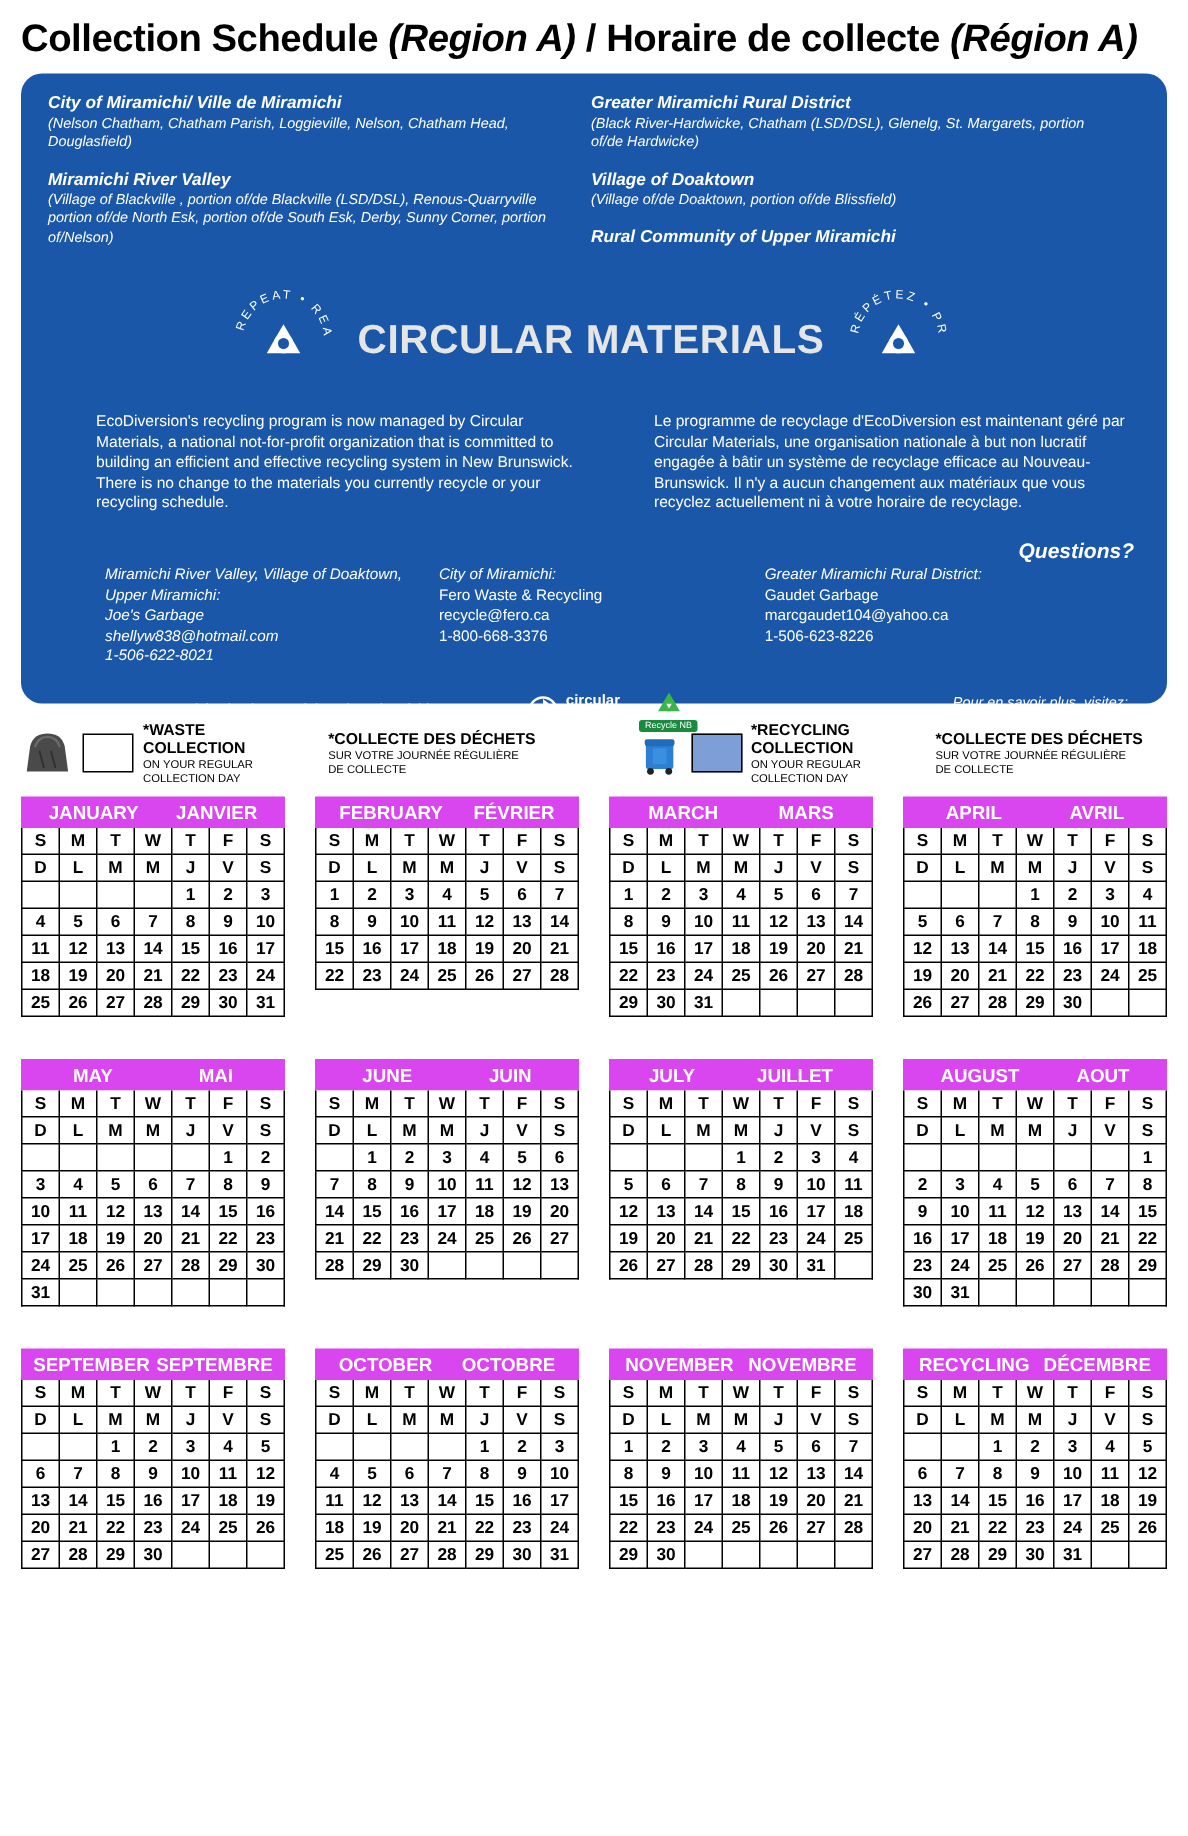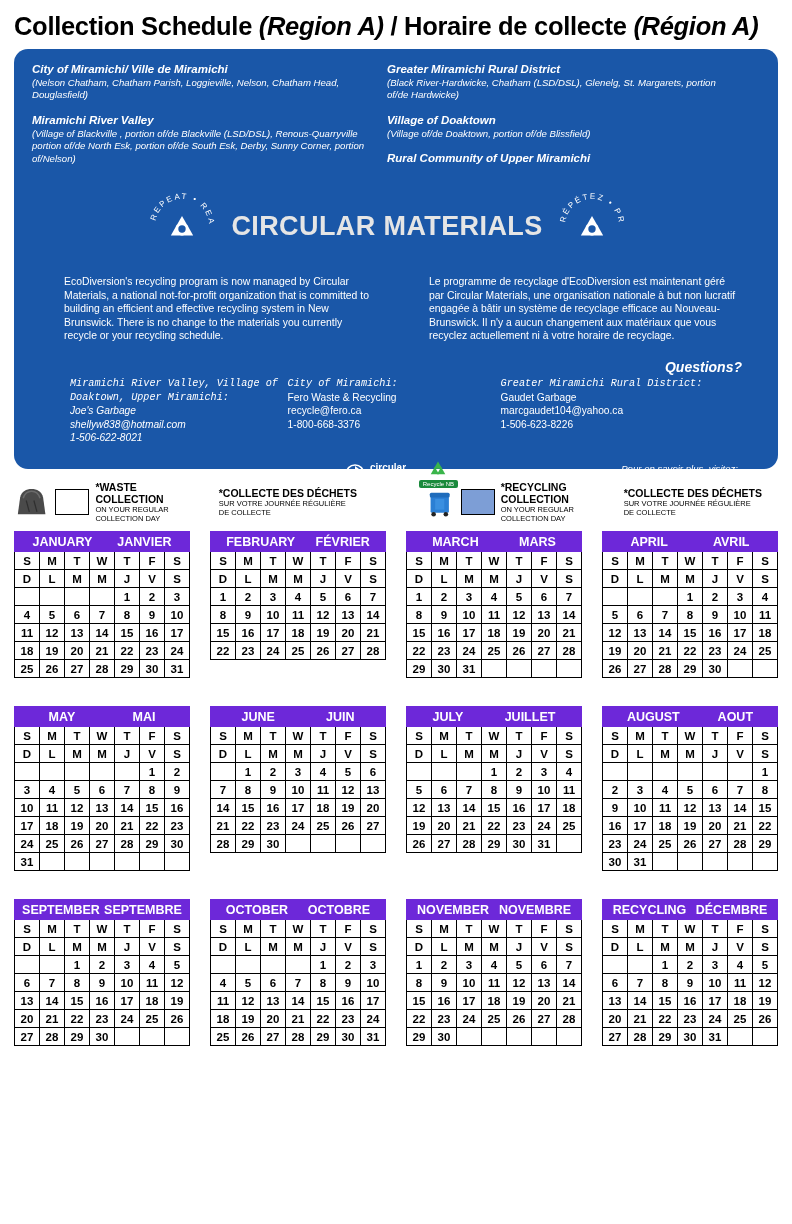--- a/index.html
+++ b/index.html
@@ -34,21 +34,21 @@
     white-space: nowrap;
   }
   .title .ital { font-style: italic; }
 
   
   .blue-panel {
     margin: 0 14px;
     background: #1a57a8;
     color: #ffffff;
     border-radius: 14px;
-    padding: 14px 36px 16px 18px;
+    padding: 14px 22px 16px 18px;
     box-sizing: border-box;
     position: relative;
     width: 764px;
     height: 420px;
   }
   .regions {
     display: flex;
     gap: 0px;
   }
   .region-col {
@@ -121,21 +121,21 @@
     margin-top: 2px;
   }
   .contact-col {
     box-sizing: border-box;
     font-size: 10.2px;
     line-height: 13.6px;
   }
   .contact-col.c1 { width: 36%; padding-left: 38px; font-style: italic; }
   .contact-col.c2 { width: 30%; }
   .contact-col.c3 { width: 34%; }
-  .contact-col .lead { font-style: italic; font-family: Liberation Mono, monospace; }
+  .contact-col .lead { font-style: italic; }
 
   .learn-row {
     display: flex;
     align-items: center;
     margin-top: 12px;
     font-size: 9.6px;
     font-style: italic;
   }
   .learn-left { width: 38%; padding-left: 38px; box-sizing: border-box; }
   .learn-mid { width: 28%; display: flex; align-items: center; justify-content: center; gap: 12px;}
@@ -191,21 +191,21 @@
     display: grid;
     grid-template-columns: repeat(4, 176px);
     column-gap: 20px;
     row-gap: 28px;
     justify-content: start;
   }
   .cal {
     width: 176px;
   }
   .cal-head {
-    background: #6d28d9;
+    background: #d946ef;
     color: #fff;
     font-size: 12.5px;
     font-weight: bold;
     height: 21px;
     display: flex;
     align-items: center;
     justify-content: space-around;
     padding: 0 6px;
     box-sizing: border-box;
   }

